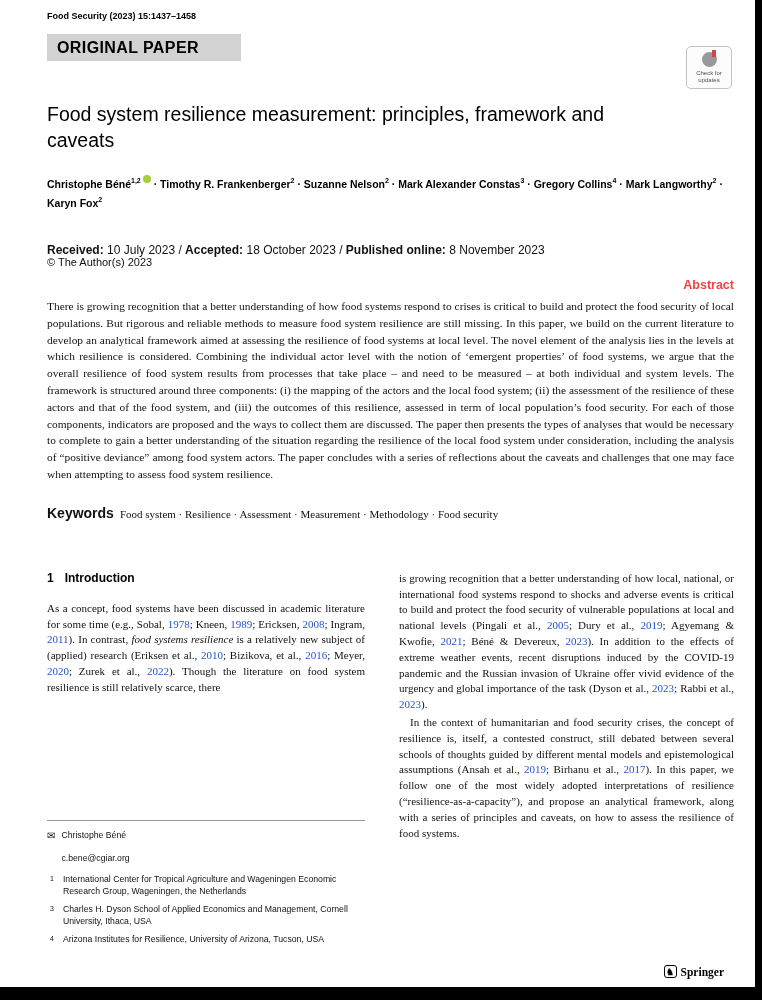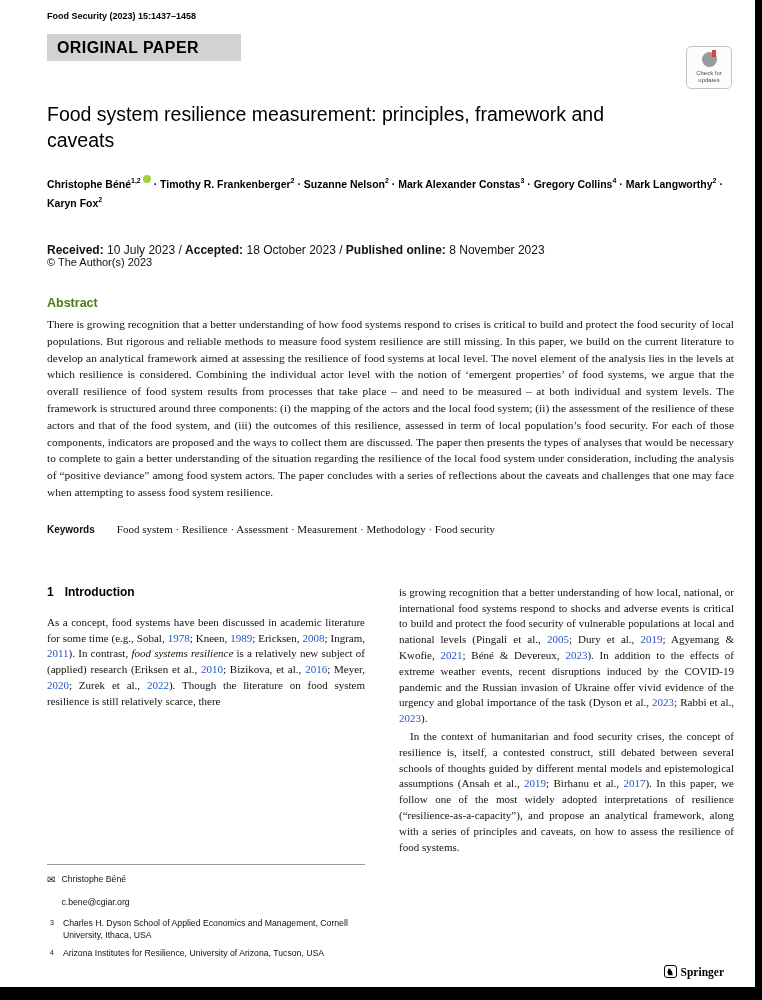--- a/index.html
+++ b/index.html
@@ -32,27 +32,27 @@
   .authors { margin-top:20px; max-width:687px; font-size:10.5px; font-weight:bold; line-height:16px; color:#000; }
   .seg-sup { vertical-align:super; font-size:7px; }
   .seg-orcid { display:inline-block; width:8px; height:8px; border-radius:50%; background:#a6ce39; margin-left:2px; vertical-align:super; }
   .seg-b { font-weight:bold; }
   .seg-i { font-style:italic; }
   .seg-l { color:#2456c8; }
 
   .dates { margin-top:34px; font-size:12px; line-height:12px; }
   .copyright { font-size:11px; line-height:12px; }
 
-  .abstract-h { margin-top:28px; font-size:12.5px; font-weight:bold; color:#4d7c0f; }
+  .abstract-h { margin-top:10px; font-size:12.5px; font-weight:bold; color:#ef4444;text-align:right; }
   .abstract-text {
     margin-top:6px; font-family:"Liberation Serif", serif;
     font-size:11.4px; line-height:16.8px; text-align:justify; color:#111;
   }
   .keywords { margin-top:22px; font-family:"Liberation Serif", serif; font-size:11px; }
-  .keywords .seg-b { font-family:"Liberation Sans", sans-serif; font-size:10px; padding-right:22px;text-align:center; }
+  .keywords .seg-b { font-family:"Liberation Sans", sans-serif; font-size:14px; padding-right:6px;text-align:center; }
 
   .columns { display:flex; gap:34px; margin-top:50px; min-height:382px; }
   .col-left { width:318px; display:flex; flex-direction:column; }
   .col-right { flex:1; }
   .section-h { font-size:12px; font-weight:bold; color:#000; margin-bottom:16px; }
   .sec-label { margin-left:11px; }
   .body-p { font-family:"Liberation Serif", serif; font-size:11px; line-height:15.8px; text-align:justify; color:#111; }
   .body-p.indent { text-indent:11px; margin-top:2px; }
 
   .footnotes { margin-top:auto; font-size:8.7px; line-height:11.5px; color:#111; }
@@ -107,20 +107,24 @@
 
         <div class="footnotes">
           <div class="corr">
             <span class="env-icon">✉</span>
             <div>
               <div>Christophe Béné</div>
               <div class="email">c.bene@cgiar.org</div>
             </div>
           </div>
           <div class="affil">
+            <span class="aff-num">1</span>
+            <span class="aff-text">International Center for Tropical Agriculture and Wageningen Economic Research Group, Wageningen, the Netherlands</span>
+          </div>
+          <div class="affil">
             <span class="aff-num">3</span>
             <span class="aff-text">Charles H. Dyson School of Applied Economics and Management, Cornell University, Ithaca, USA</span>
           </div>
           <div class="affil">
             <span class="aff-num">4</span>
             <span class="aff-text">Arizona Institutes for Resilience, University of Arizona, Tucson, USA</span>
           </div>
         </div>
       </div>
 

